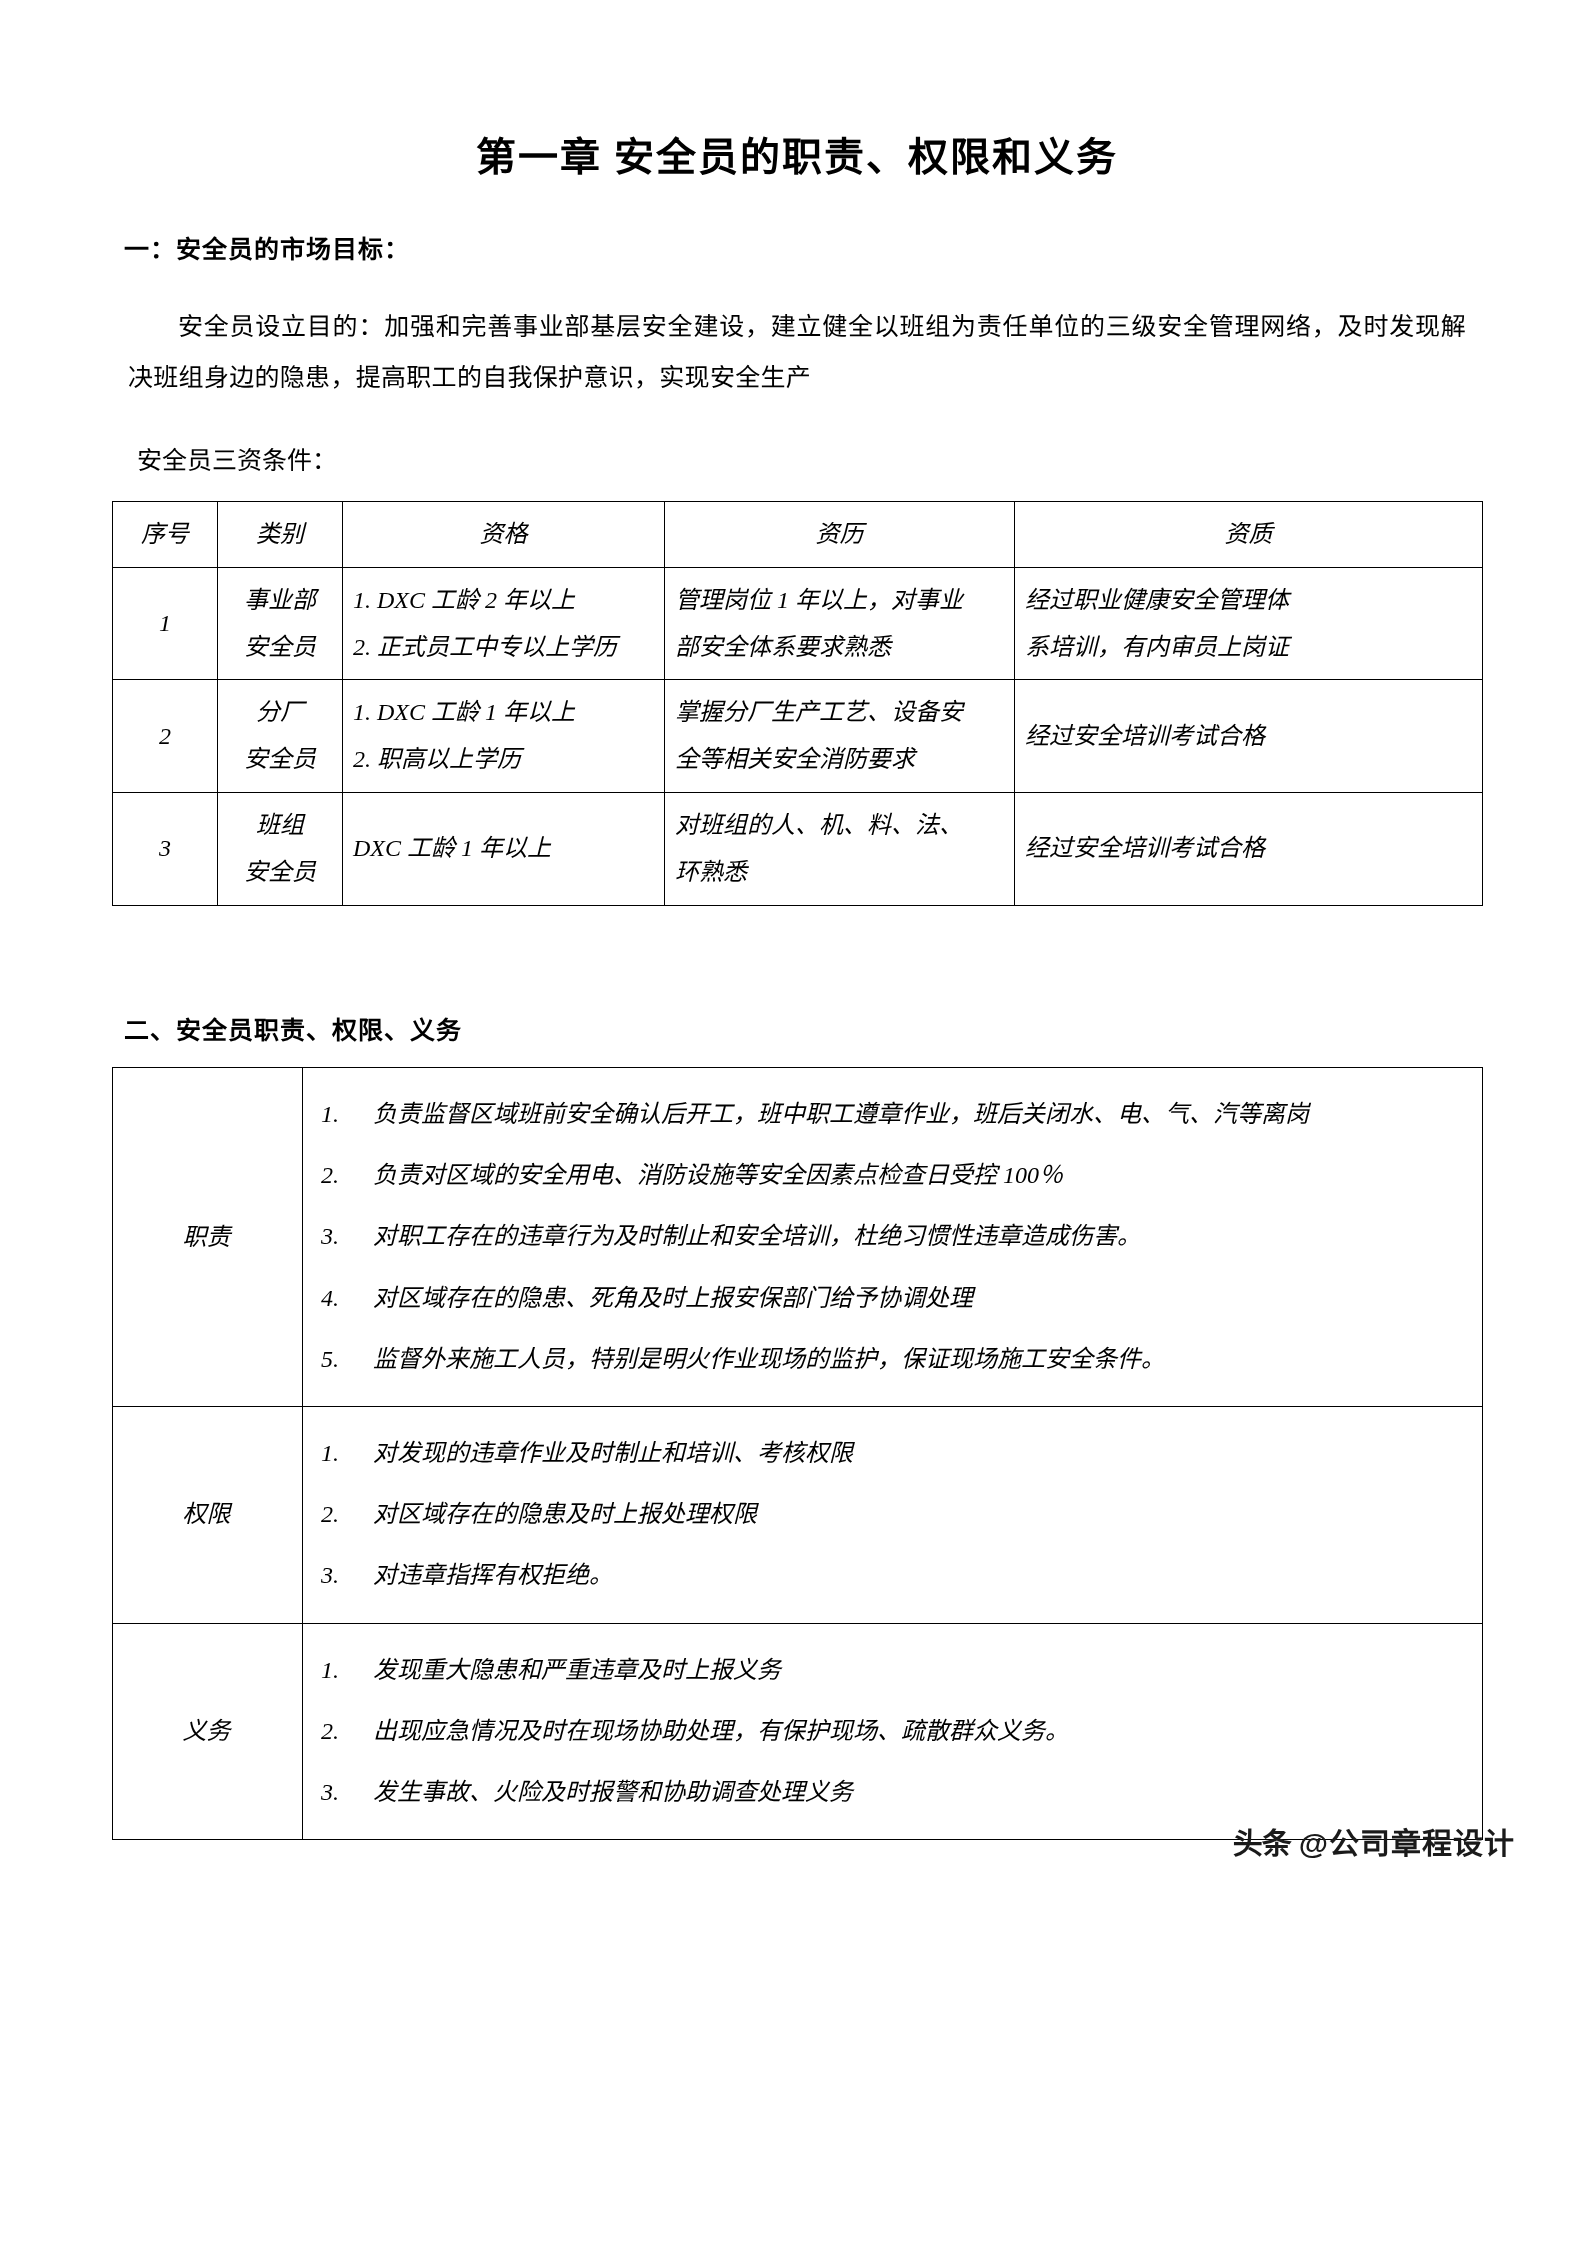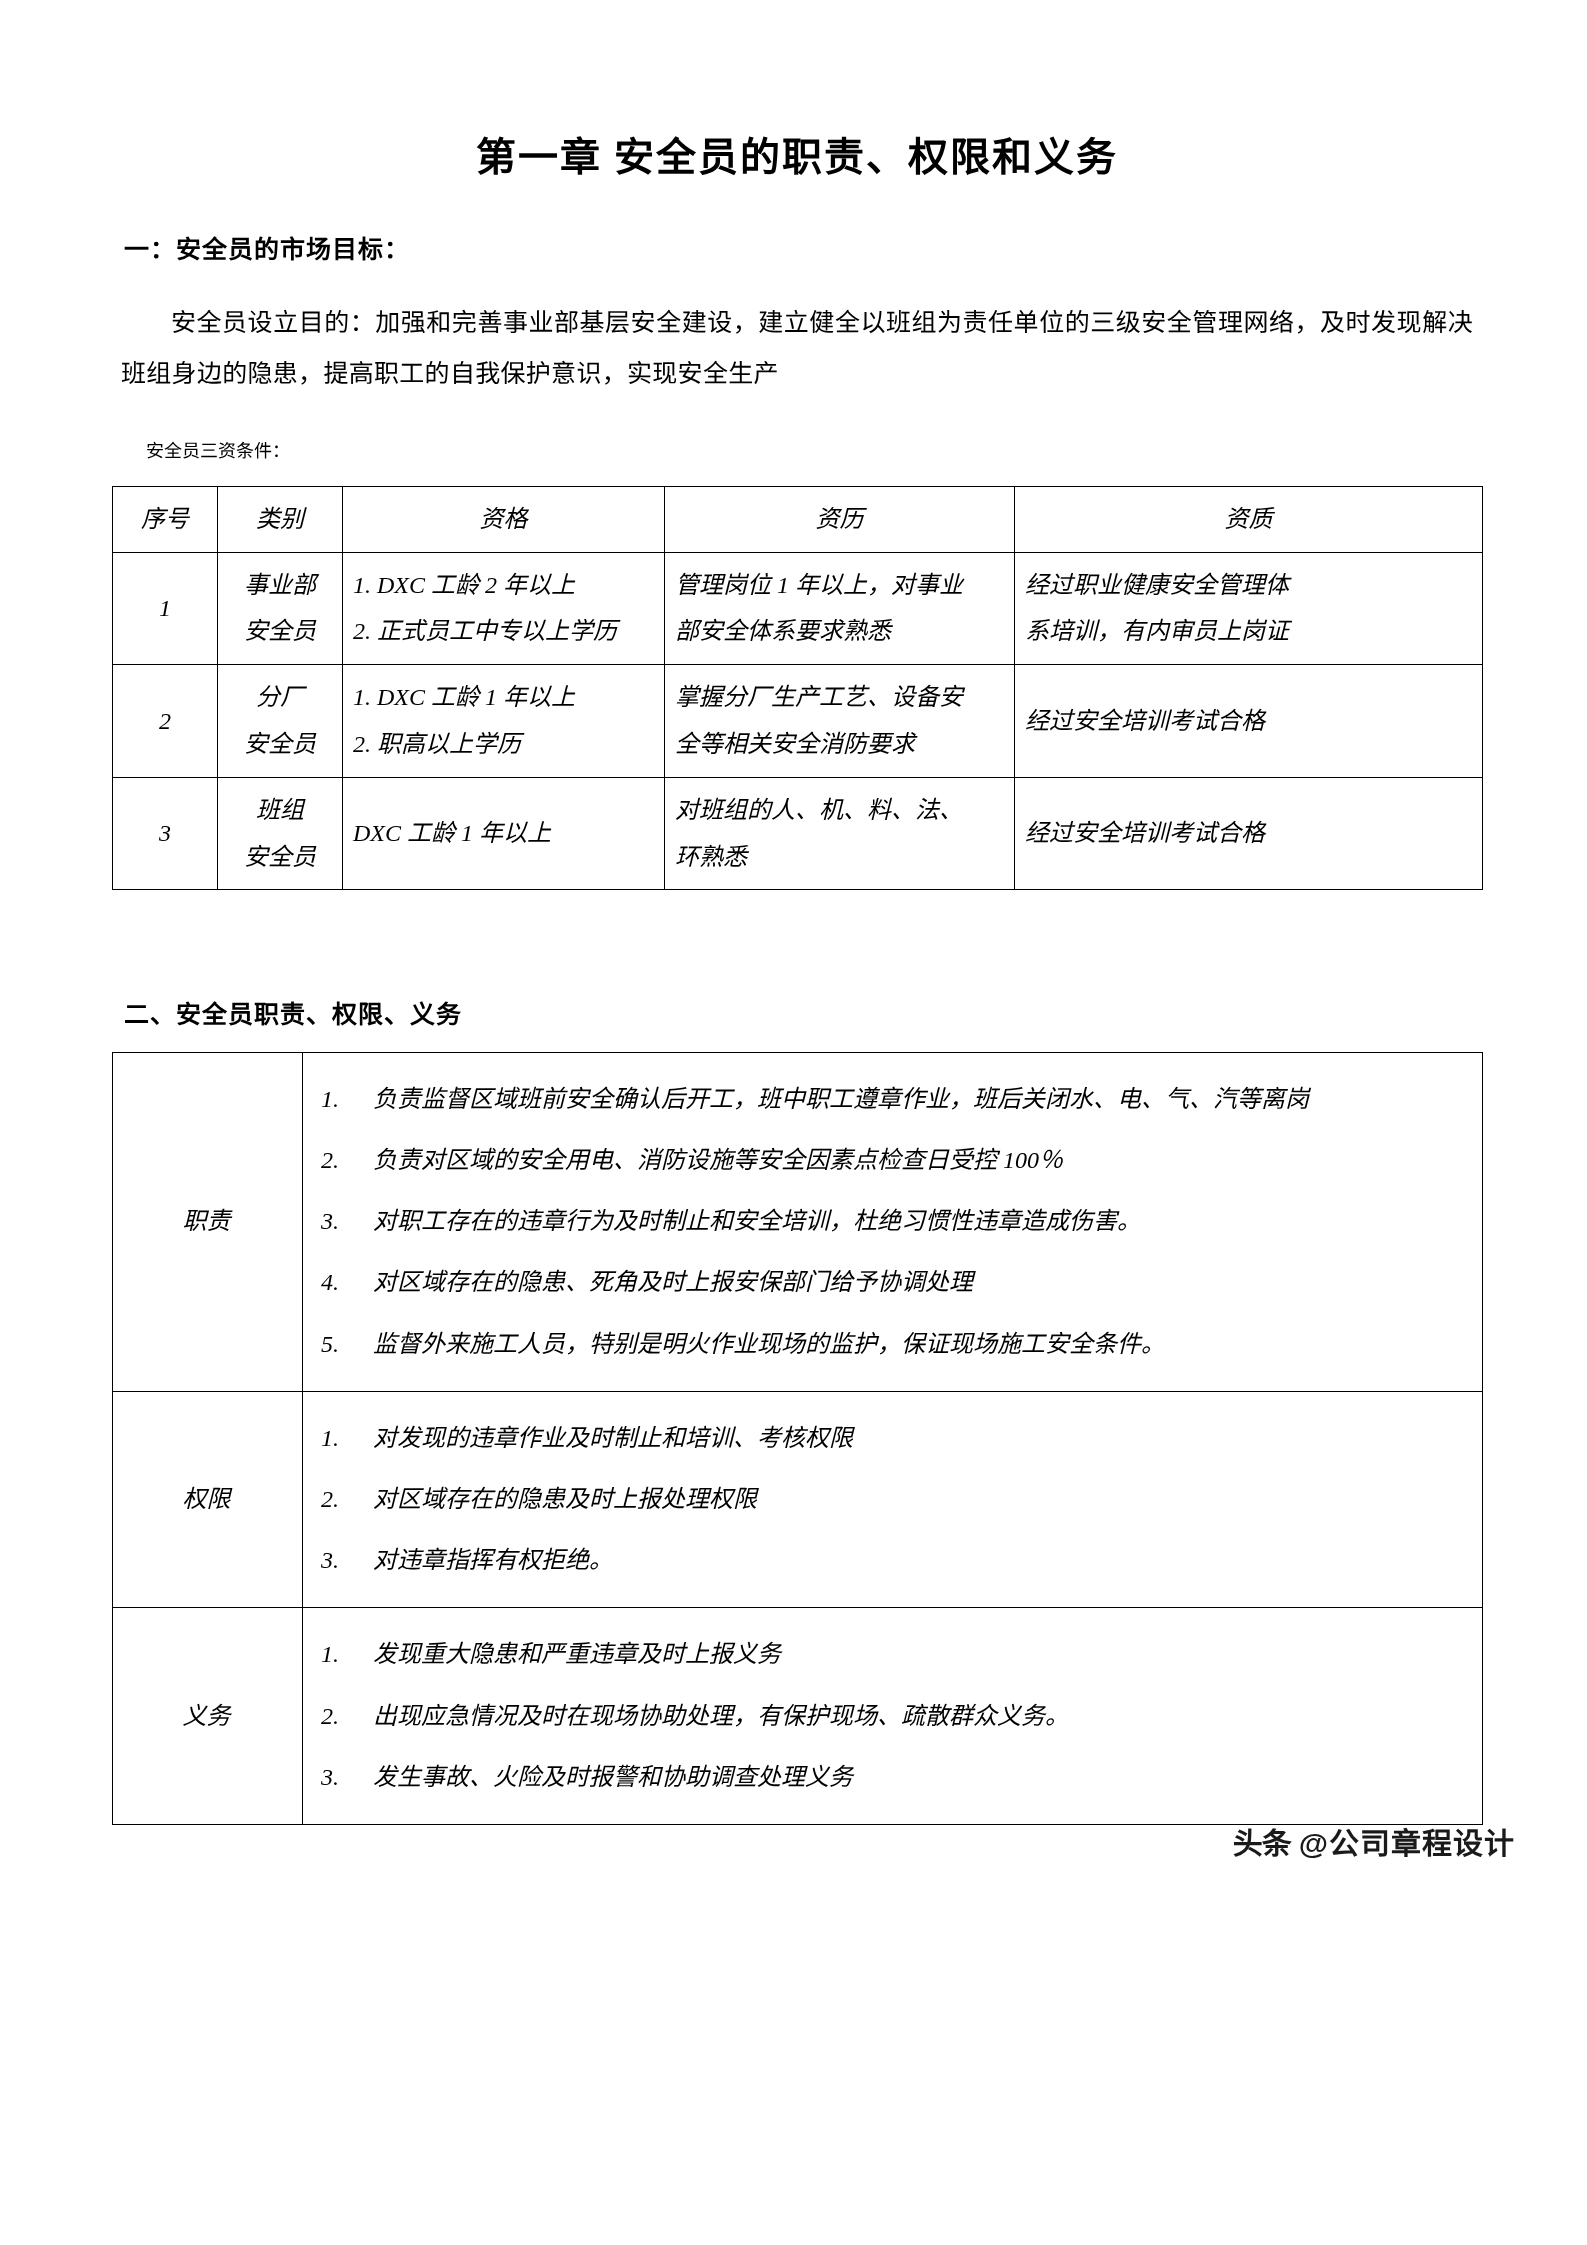--- a/index.html
+++ b/index.html
@@ -46,32 +46,32 @@
     margin: 12px;
     padding-top: 39px;
     line-height: 1.3;
     letter-spacing: 1px;
   }
 
   
   .body-para {
     font-size: 25px;
     line-height: 2.05;
-    margin: 9px;
+    margin: 16px;
     padding-top: 18px;
     text-align: justify;
     text-justify: inter-ideograph;
     letter-spacing: 0.3px;
   }
   .indent2 { text-indent: 2em; }
 
   .sub-label {
-    font-size: 18px;
+    font-size: 25px;
     line-height: 1.6;
-    margin: 16px;
+    margin: 0;
     padding-top: 22px;
     text-indent: 1em;
   }
 
   .bold-note {
     font-size: 25px;
     font-weight: bold;
     line-height: 1.6;
     margin: 0;
     padding-top: 18px;

